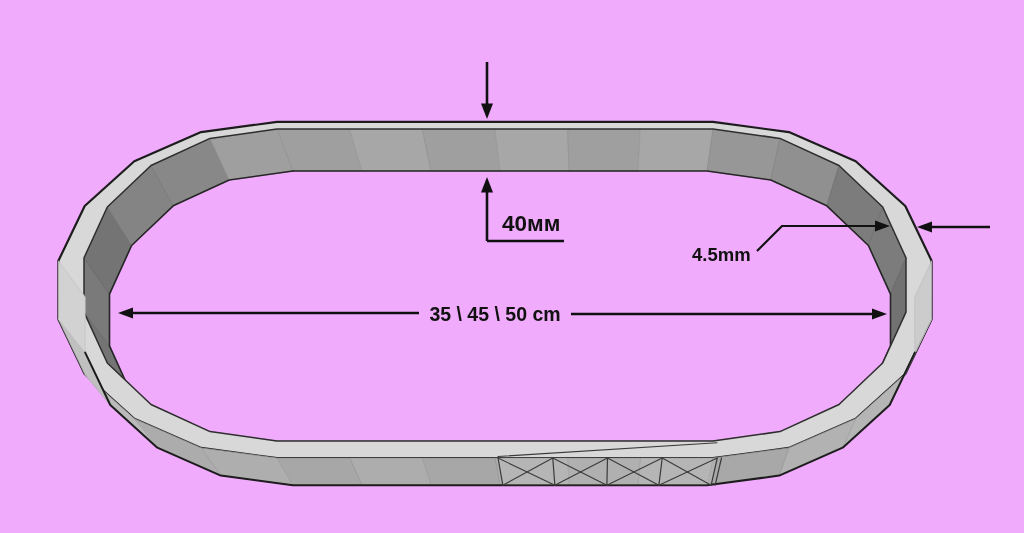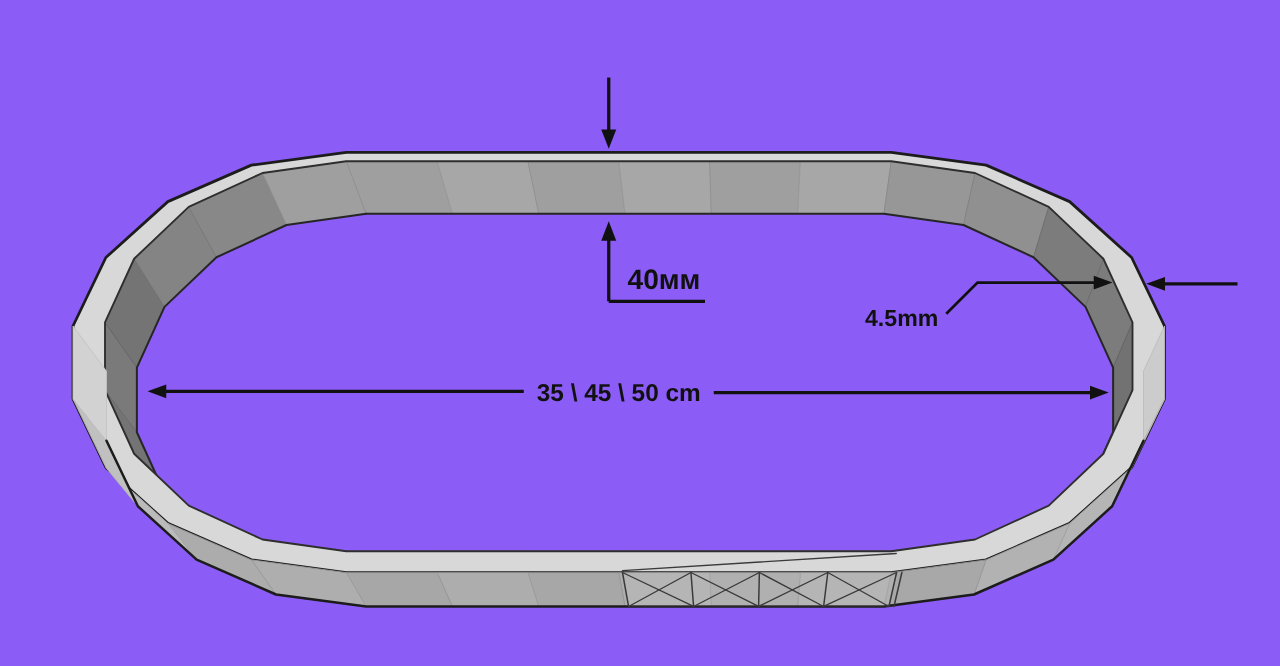--- a/index.html
+++ b/index.html
@@ -1,17 +1,17 @@
 <!DOCTYPE html>
 <html><head>
 <meta charset="utf-8">
 <title>Technical drawing</title>
 <style>
   html,body{margin:0;padding:0;background:#ffffff;}
-  .stage{position:relative;width:1024px;height:533px;background:#8b5cf6;overflow:hidden;text-align:right;}
+  .stage{position:relative;width:1024px;height:533px;background:#f0abfc;overflow:hidden;text-align:right;}
   svg{display:block;}
   .dim-label{font-family:"Liberation Sans","DejaVu Sans",sans-serif;font-weight:bold;fill:#111111;}
   .lbl-height{font-size:22.5px;}
   .lbl-thick{font-size:18.5px;}
   .lbl-width{font-size:19.5px;}
   .dim-line{stroke:#111111;fill:none;}
 </style>
 </head>
 <body>
 

